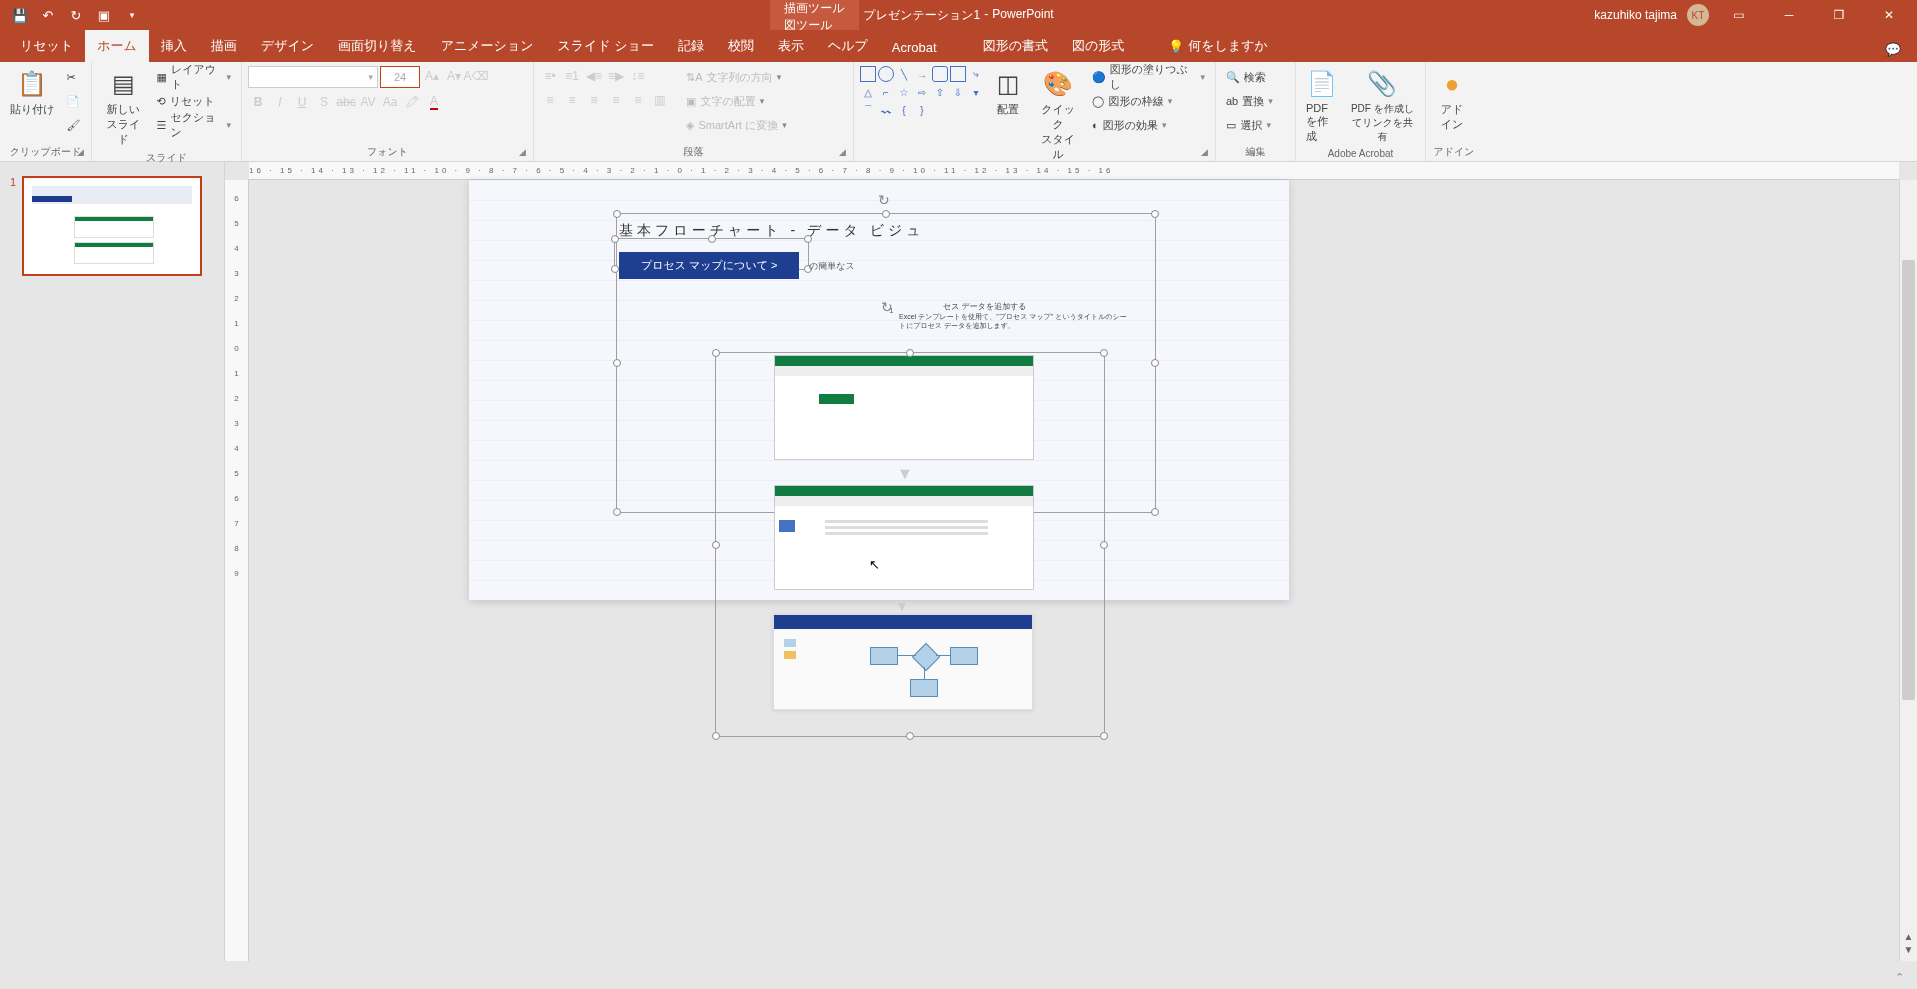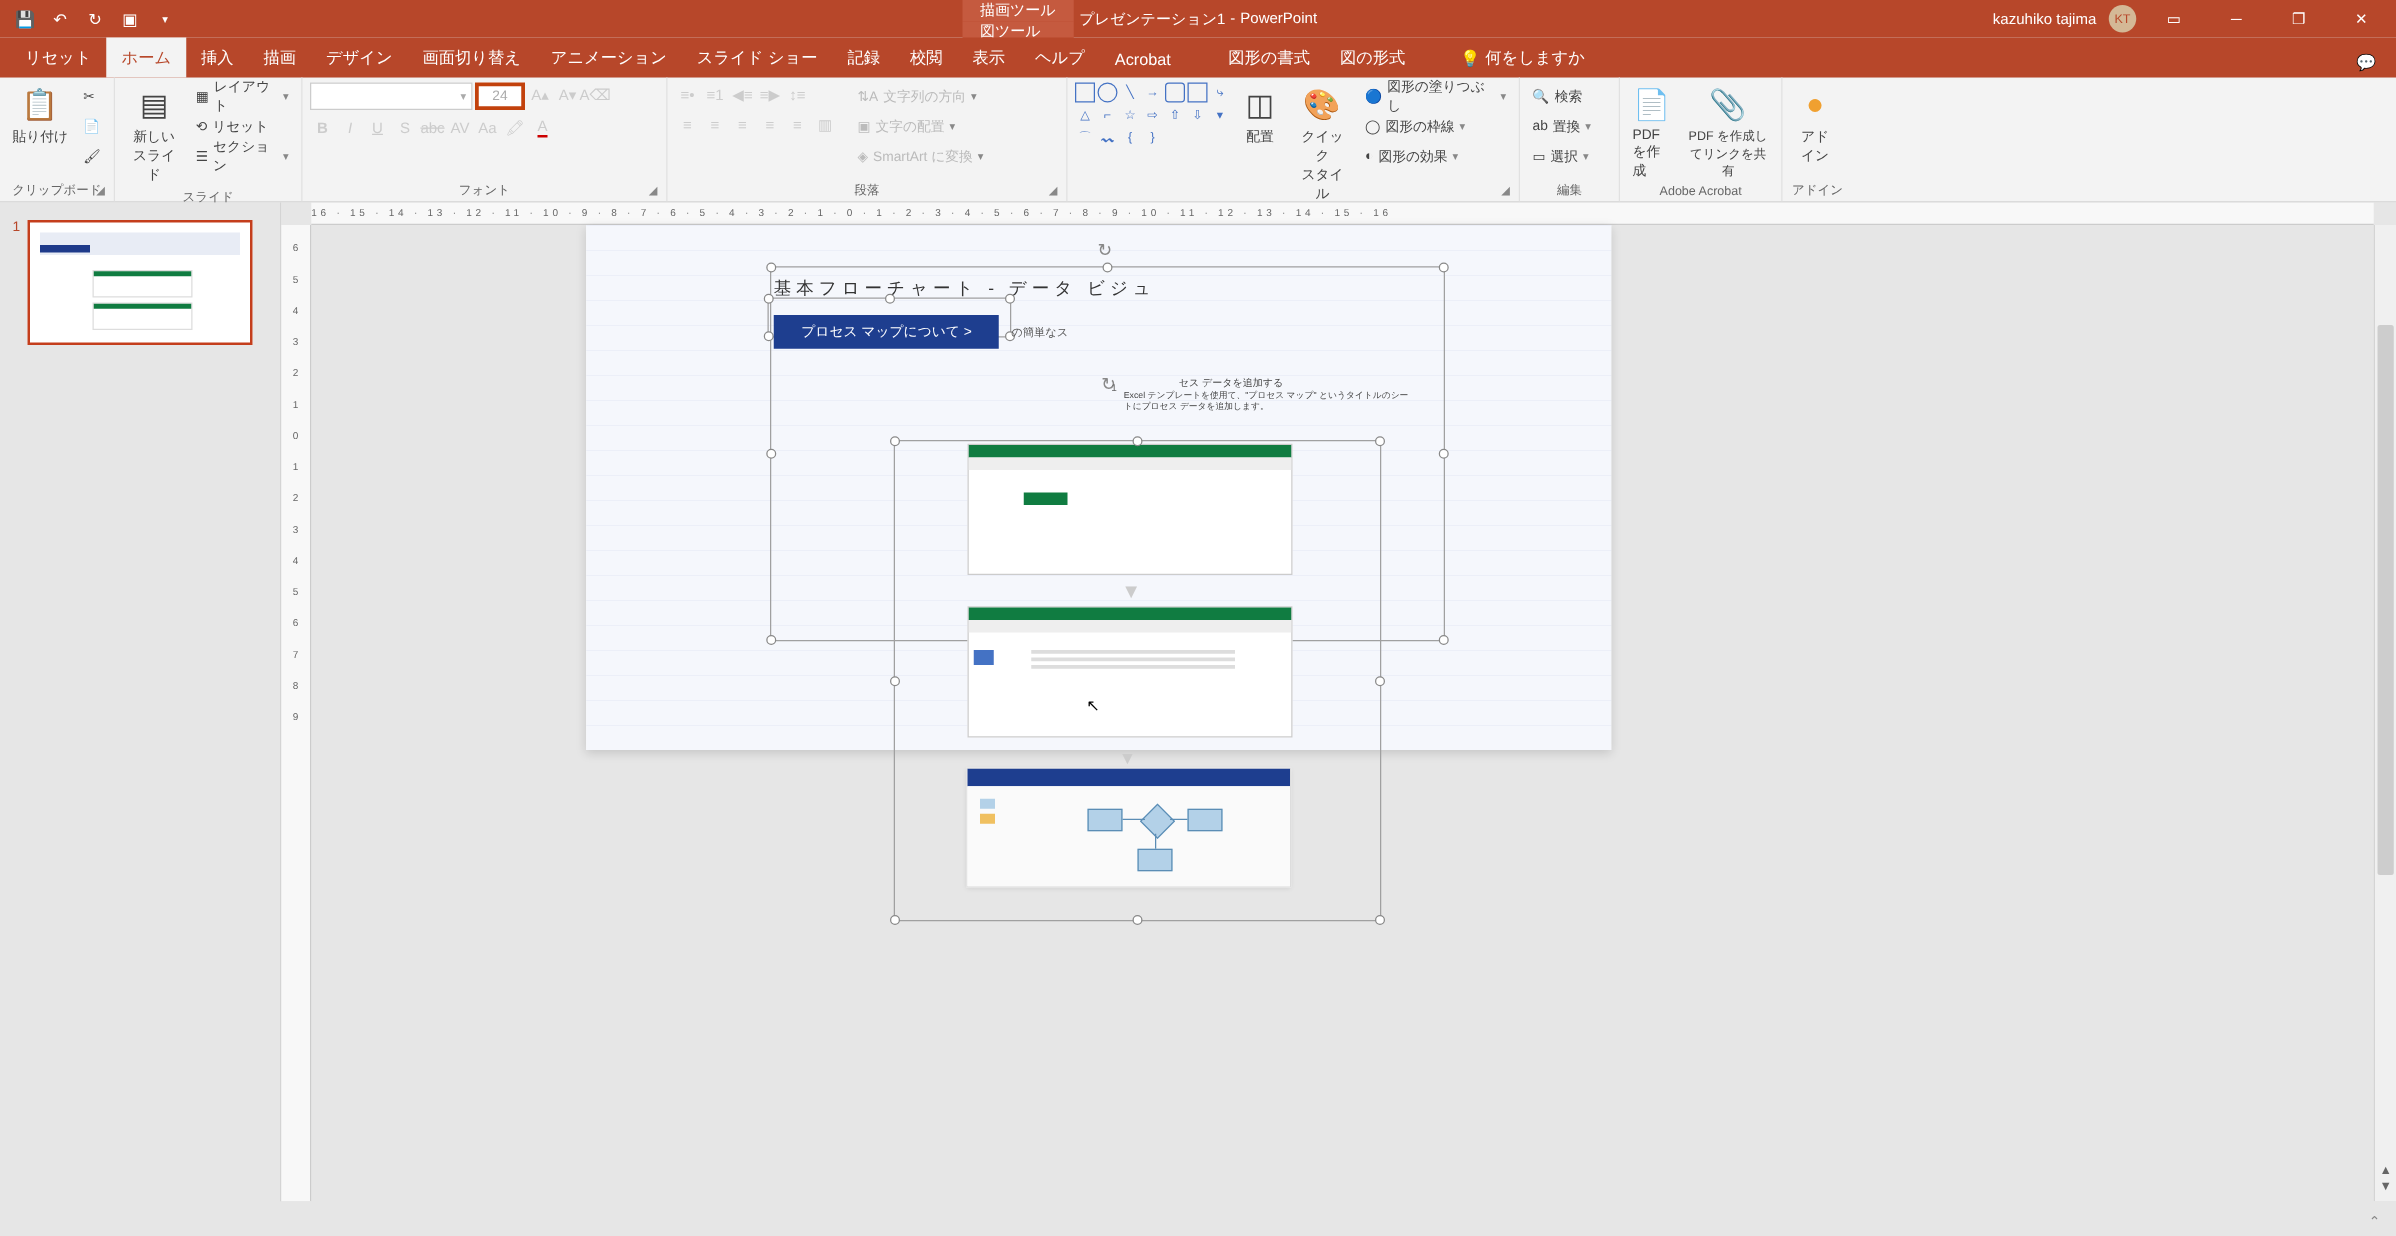--- a/index.html
+++ b/index.html
@@ -29,21 +29,21 @@
 .ribbon { background: #f3f3f3; height: 100px; border-bottom: 1px solid #d4d4d4; display: flex; }
 .group { border-right: 1px solid #e1e1e1; padding: 4px 6px 2px 6px; display: flex; flex-direction: column; justify-content: space-between; position: relative; }
 .group-label { font-size: 10px; color: #666; text-align: center; padding-top: 2px; }
 .group-body { display: flex; align-items: flex-start; gap: 4px; flex: 1; }
 .big-btn { display: flex; flex-direction: column; align-items: center; justify-content: center; gap: 2px; font-size: 11px; color: #444; padding: 2px 4px; cursor: pointer; }
 .big-btn .ico { width: 32px; height: 32px; display: flex; align-items: center; justify-content: center; font-size: 24px; }
 .small-row { display: flex; flex-direction: column; gap: 2px; }
 .small-btn { font-size: 11px; color: #444; display: flex; align-items: center; gap: 4px; padding: 1px 4px; cursor: pointer; height: 22px; }
 .small-btn.disabled { color: #bbb; }
 .font-select { border: 1px solid #ccc; background: #fff; font-size: 11px; height: 22px; width: 130px; padding: 0 4px; color: #aaa; display: flex; align-items: center; justify-content: space-between; }
-.font-size { border: 3px solid #c2410c; background: #fff; font-size: 11px; height: 22px; width: 40px; color: #aaa; display: flex; align-items: center; justify-content: center; }
+.font-size { border: 1px solid #c2410c; background: #fff; font-size: 11px; height: 22px; width: 40px; color: #aaa; display: flex; align-items: center; justify-content: center; }
 .icon-row { display: flex; gap: 2px; }
 .ribbon-icon { width: 20px; height: 20px; display: flex; align-items: center; justify-content: center; font-size: 12px; color: #666; cursor: pointer; }
 .ribbon-icon.disabled { color: #ccc; }
 .dialog-launcher { position: absolute; right: 2px; bottom: 2px; width: 12px; height: 12px; font-size: 9px; color: #888; }
 .shape-gallery { display: grid; grid-template-columns: repeat(7, 16px); grid-template-rows: repeat(3, 16px); gap: 2px; }
 .shape-cell { width: 16px; height: 16px; border: 1px solid #4472c4; font-size: 10px; display: flex; align-items: center; justify-content: center; color: #4472c4; }
 .dropdown-arrow::after { content: " ▾"; font-size: 9px; color: #888; }
 .collapse-btn { position: absolute; right: 6px; bottom: 2px; width: 16px; height: 16px; color: #888; font-size: 11px; }
 
 

